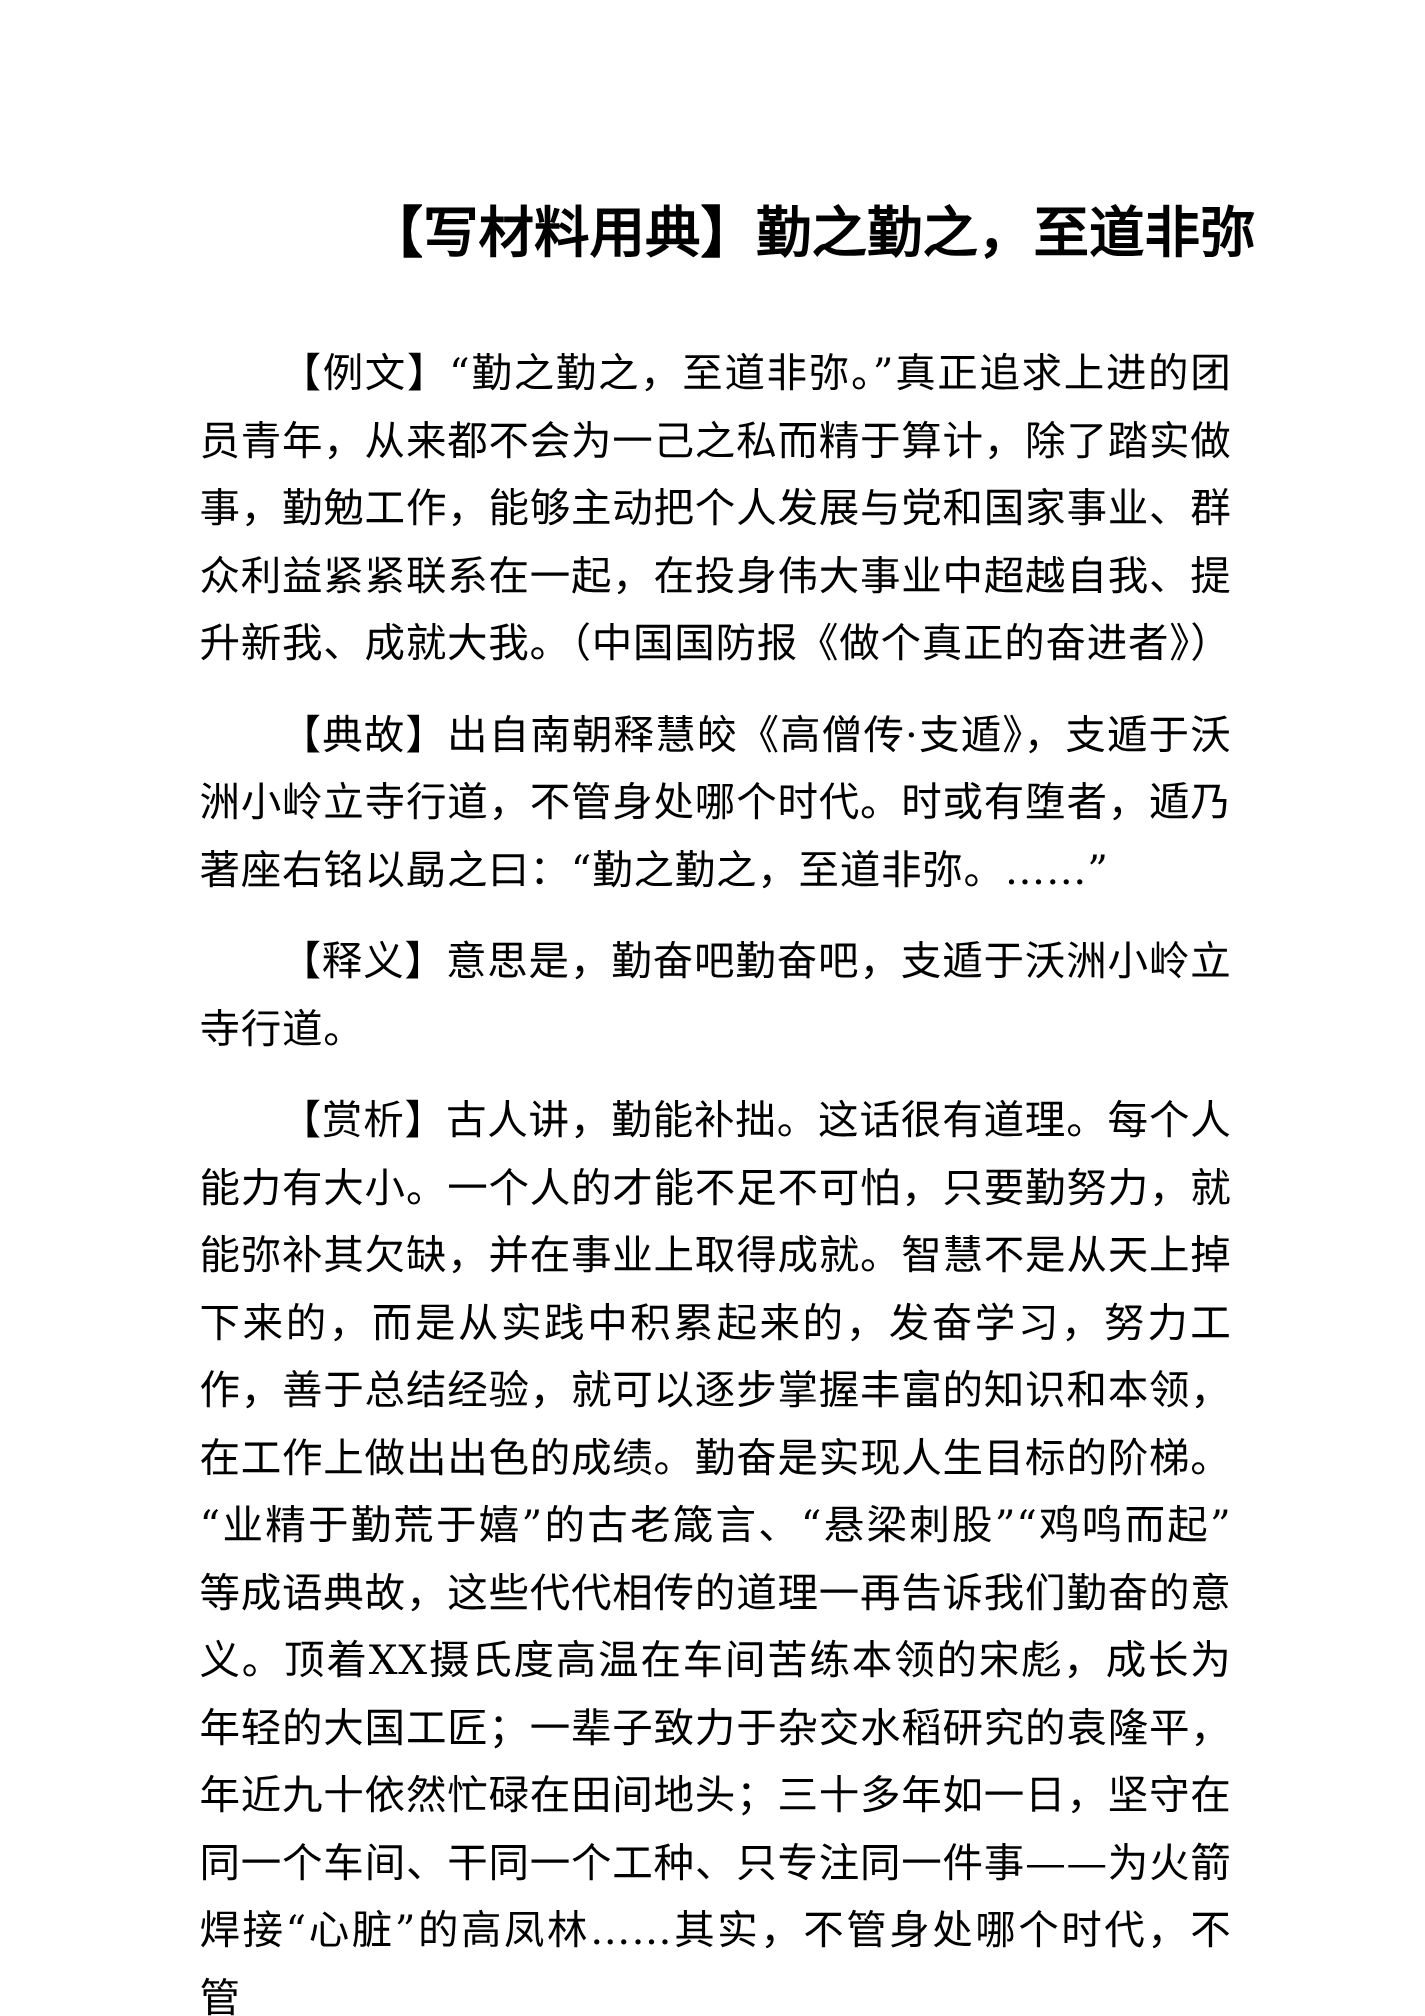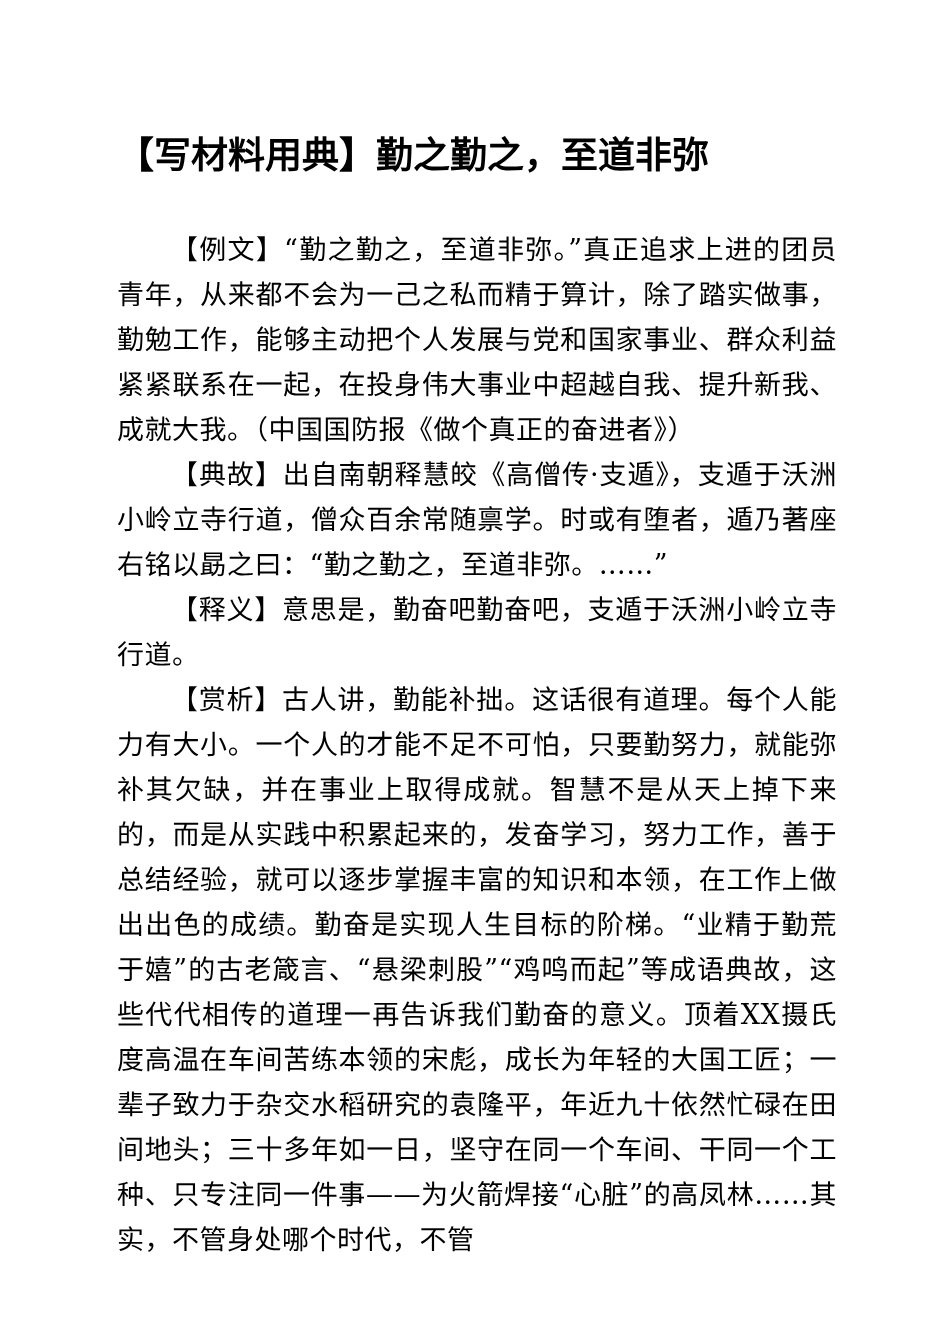--- a/index.html
+++ b/index.html
@@ -16,41 +16,41 @@
       padding: 133px 113px 0 117px;
       overflow: hidden;
       font-family: "DejaVu Serif", "Liberation Serif", serif;
       color: #000000;
     }
     .doc-title {
       margin: 0 0 50px 0;
       font-size: 37px;
       font-weight: bold;
       line-height: 1.2;
-      text-align: left;
+      text-align: right;
       letter-spacing: 0px;
       white-space: nowrap;
     }
     .para {
-      margin: 0;
+      margin: 16px;
       font-size: 27px;
       line-height: 45px;
       text-align: justify;
       text-justify: inter-ideograph;
       text-indent: 2em;
       word-break: break-all;
       letter-spacing: 0.5px;
     }
   </style>
 </head>
 <body>
 
 <div class="page">
   <h1 class="doc-title">【写材料用典】勤之勤之，至道非弥</h1>
 
   <p class="para">【例文】“勤之勤之，至道非弥。”真正追求上进的团员青年，从来都不会为一己之私而精于算计，除了踏实做事，勤勉工作，能够主动把个人发展与党和国家事业、群众利益紧紧联系在一起，在投身伟大事业中超越自我、提升新我、成就大我。（中国国防报《做个真正的奋进者》）</p>
 
-  <p class="para">【典故】出自南朝释慧皎《高僧传·支遁》，支遁于沃洲小岭立寺行道，僧众百余常随禀学。时或有堕者，遁乃著座右铭以勗之曰：“勤之勤之，至道非弥。……”</p>
+  <p class="para">【典故】出自南朝释慧皎《高僧传·支遁》，支遁于沃洲小岭立寺行道，不管身处哪个时代。时或有堕者，遁乃著座右铭以勗之曰：“勤之勤之，至道非弥。……”</p>
 
   <p class="para">【释义】意思是，勤奋吧勤奋吧，支遁于沃洲小岭立寺行道。</p>
 
   <p class="para">【赏析】古人讲，勤能补拙。这话很有道理。每个人能力有大小。一个人的才能不足不可怕，只要勤努力，就能弥补其欠缺，并在事业上取得成就。智慧不是从天上掉下来的，而是从实践中积累起来的，发奋学习，努力工作，善于总结经验，就可以逐步掌握丰富的知识和本领，在工作上做出出色的成绩。勤奋是实现人生目标的阶梯。“业精于勤荒于嬉”的古老箴言、“悬梁刺股”“鸡鸣而起”等成语典故，这些代代相传的道理一再告诉我们勤奋的意义。顶着XX摄氏度高温在车间苦练本领的宋彪，成长为年轻的大国工匠；一辈子致力于杂交水稻研究的袁隆平，年近九十依然忙碌在田间地头；三十多年如一日，坚守在同一个车间、干同一个工种、只专注同一件事——为火箭焊接“心脏”的高凤林……其实，不管身处哪个时代，不管</p>
 </div>
 
 </body></html>

